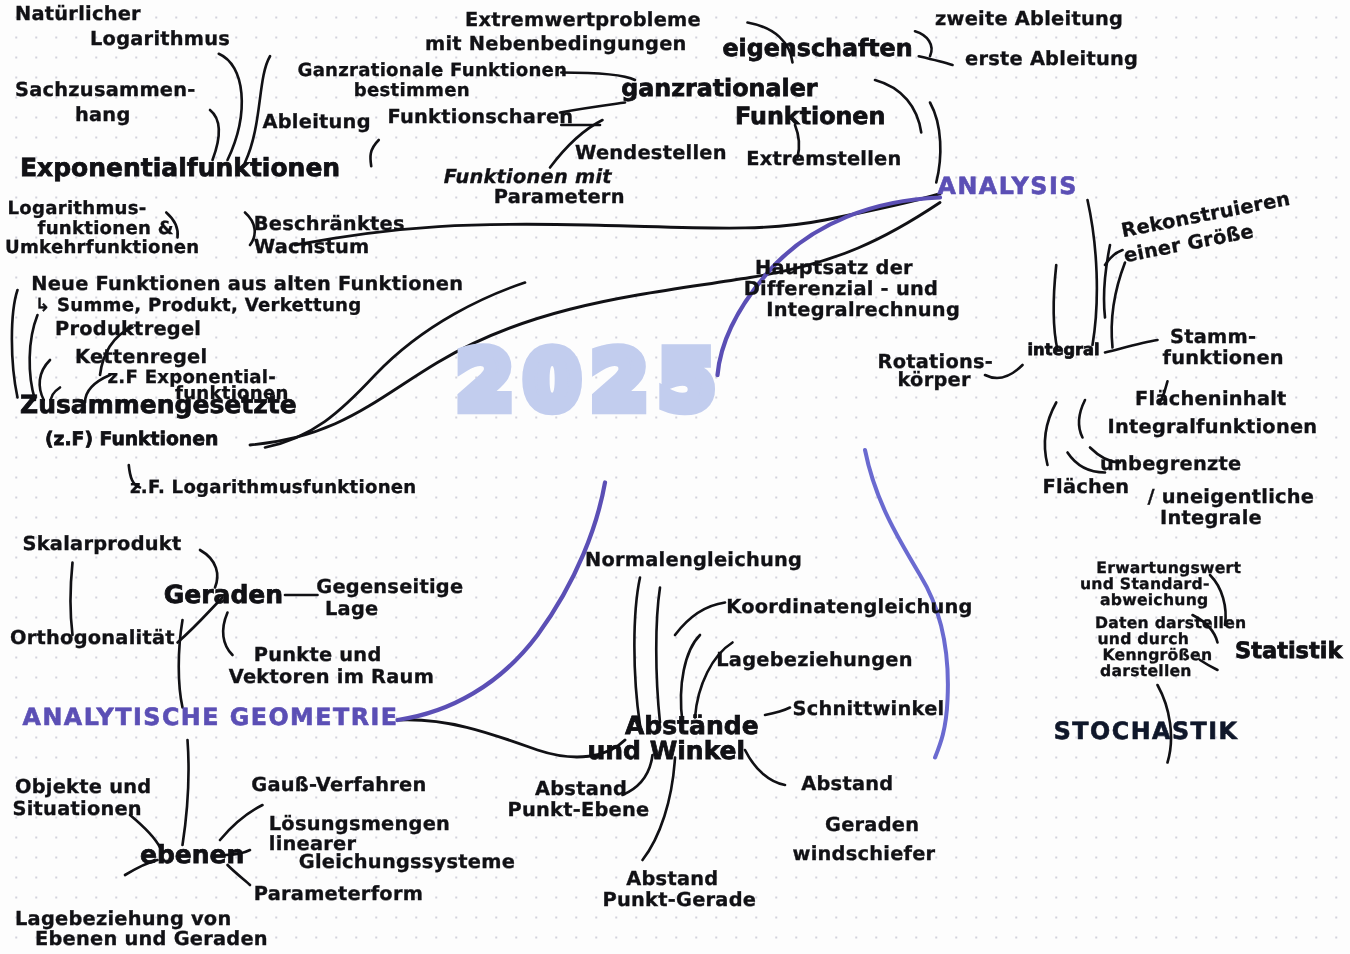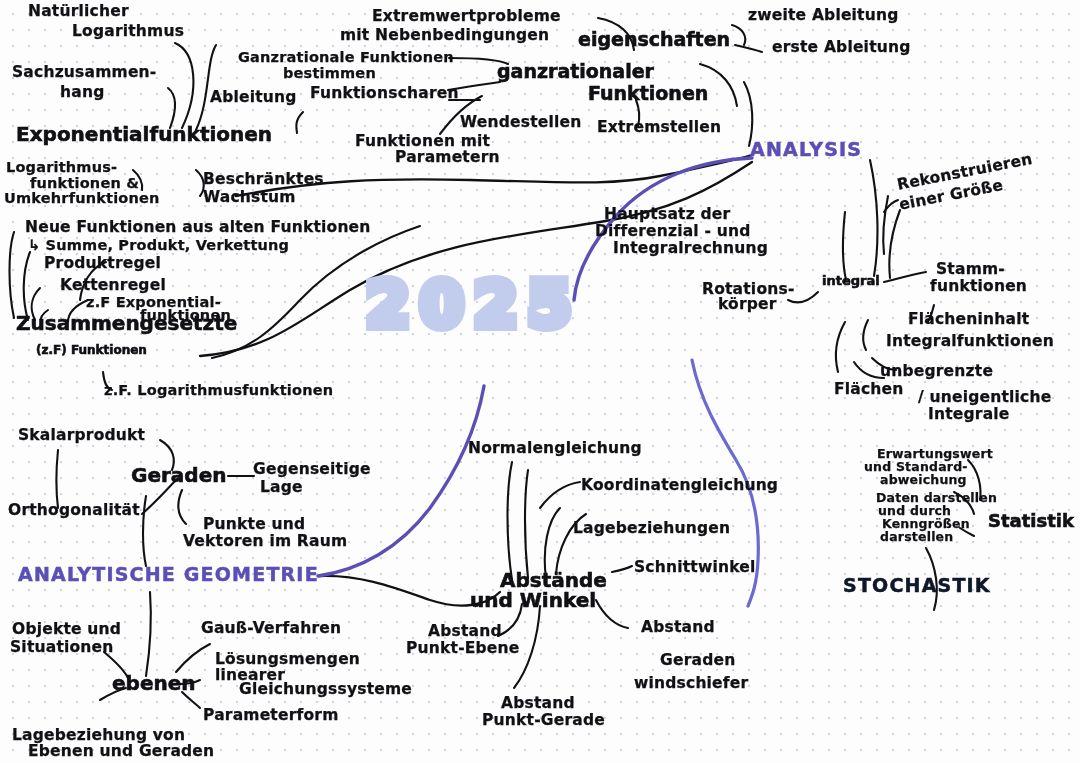--- a/index.html
+++ b/index.html
@@ -198,32 +198,32 @@
 <div id="titlewrap">
   <div id="year">2025</div>
 </div>
 
 <div class="lbl branch purple" style="left:750px;top:140px;font-size:19px;">ANALYSIS</div>
 <div class="lbl branch purple" style="left:18px;top:565px;font-size:19px;">ANALYTISCHE GEOMETRIE</div>
 <div class="lbl branch bluepurple" style="left:843px;top:576px;font-size:19px;">STOCHASTIK</div>
 
 <div class="lbl hand node" style="left:16px;top:124px;">Exponentialfunktionen</div>
 <div class="lbl hand node" style="left:16px;top:313px;">Zusammengesetzte</div>
-<div class="lbl hand node" style="left:36px;top:344px;font-size:12px;">(z.F) Funktionen</div>
+<div class="lbl hand node" style="left:36px;top:344px;font-size:15px;">(z.F) Funktionen</div>
 <div class="lbl hand node" style="left:497px;top:62px;font-size:19px;">ganzrationaler</div>
 <div class="lbl hand node" style="left:588px;top:84px;font-size:19px;">Funktionen</div>
 <div class="lbl hand node" style="left:578px;top:30px;font-size:19px;">eigenschaften</div>
 <div class="lbl hand node" style="left:822px;top:274px;font-size:13px;">integral</div>
 <div class="lbl hand node" style="left:131px;top:465px;">Geraden</div>
 <div class="lbl hand node" style="left:112px;top:673px;">ebenen</div>
 <div class="lbl hand node" style="left:500px;top:570px;">Abstände</div>
 <div class="lbl hand node" style="left:470px;top:590px;">und Winkel</div>
 <div class="lbl hand node" style="left:988px;top:512px;font-size:18px;">Statistik</div>
 
-<div class="lbl hand sub" style="left:28px;top:4px;">Natürlicher</div>
+<div class="lbl hand sub" style="left:12px;top:4px;">Natürlicher</div>
 <div class="lbl hand sub" style="left:72px;top:24px;">Logarithmus</div>
 
 <div class="lbl hand sub" style="left:12px;top:65px;">Sachzusammen-</div>
 <div class="lbl hand sub" style="left:60px;top:85px;">hang</div>
 
 <div class="lbl hand sub" style="left:210px;top:90px;">Ableitung</div>
 
 <div class="lbl hand sub2" style="left:6px;top:160px;">Logarithmus-</div>
 <div class="lbl hand sub2" style="left:30px;top:176px;">funktionen &amp;</div>
 <div class="lbl hand sub2" style="left:4px;top:191px;">Umkehrfunktionen</div>
@@ -232,21 +232,21 @@
 <div class="lbl hand sub" style="left:203px;top:190px;">Wachstum</div>
 
 <div class="lbl hand sub" style="left:372px;top:9px;">Extremwertprobleme</div>
 <div class="lbl hand sub" style="left:340px;top:28px;">mit Nebenbedingungen</div>
 
 <div class="lbl hand sub2" style="left:238px;top:50px;">Ganzrationale Funktionen</div>
 <div class="lbl hand sub2" style="left:283px;top:66px;">bestimmen</div>
 
 <div class="lbl hand sub" style="left:310px;top:86px;">Funktionscharen</div>
 
-<div class="lbl hand sub" style="left:355px;top:134px;">Funktionen mit</div>
+<div class="lbl hand sub" style="left:355px;top:134px;font-style:italic;">Funktionen mit</div>
 <div class="lbl hand sub" style="left:395px;top:150px;">Parametern</div>
 
 <div class="lbl hand sub" style="left:460px;top:115px;">Wendestellen</div>
 <div class="lbl hand sub" style="left:597px;top:120px;">Extremstellen</div>
 
 <div class="lbl hand sub" style="left:748px;top:8px;">zweite Ableitung</div>
 <div class="lbl hand sub" style="left:772px;top:40px;">erste Ableitung</div>
 
 <div class="lbl hand sub" style="left:25px;top:220px;">Neue Funktionen aus alten Funktionen</div>
 <div class="lbl hand sub2" style="left:28px;top:238px;">↳ Summe, Produkt, Verkettung</div>

